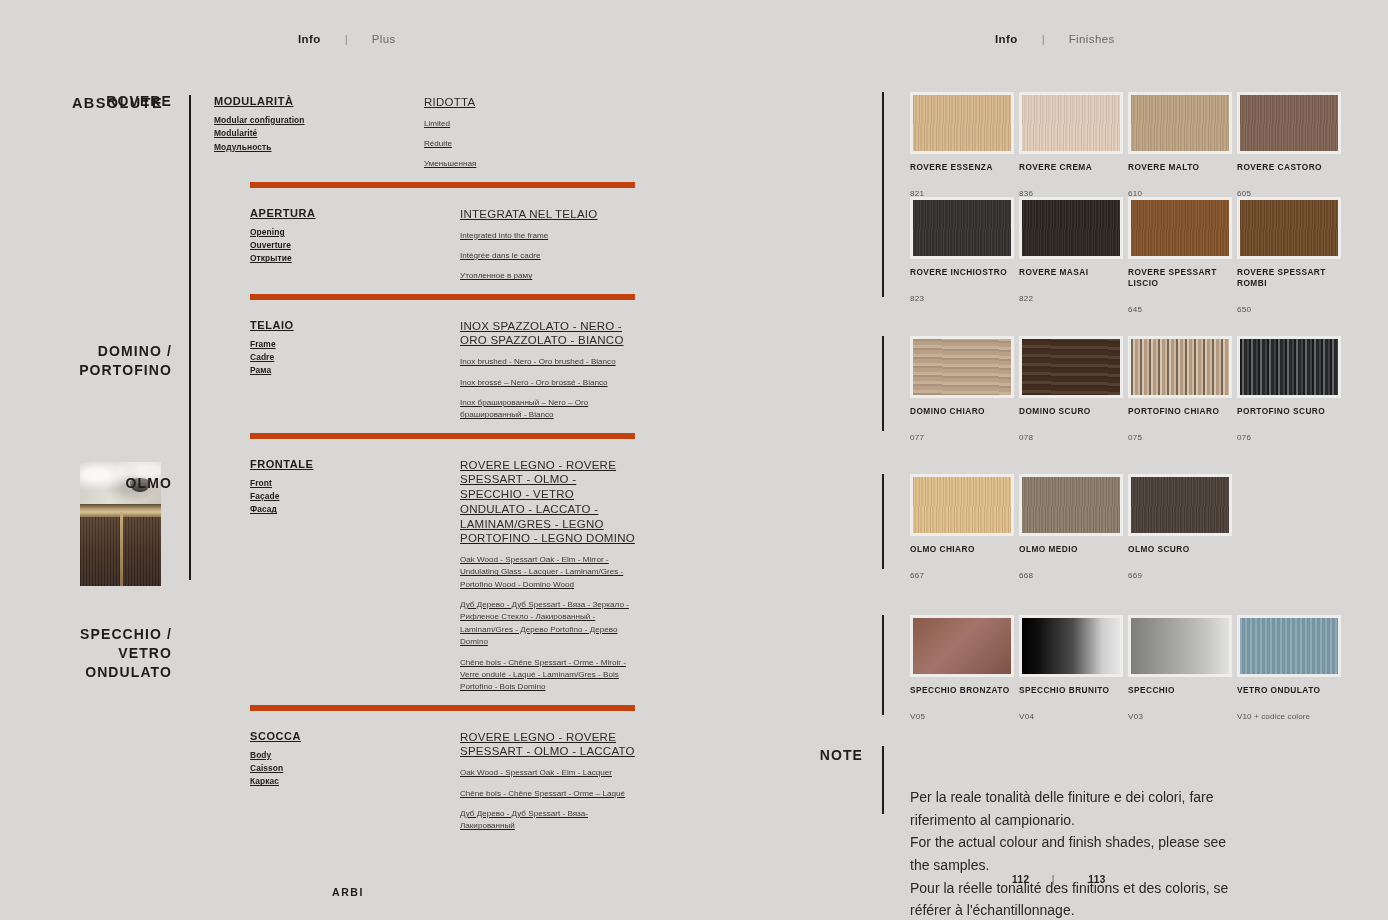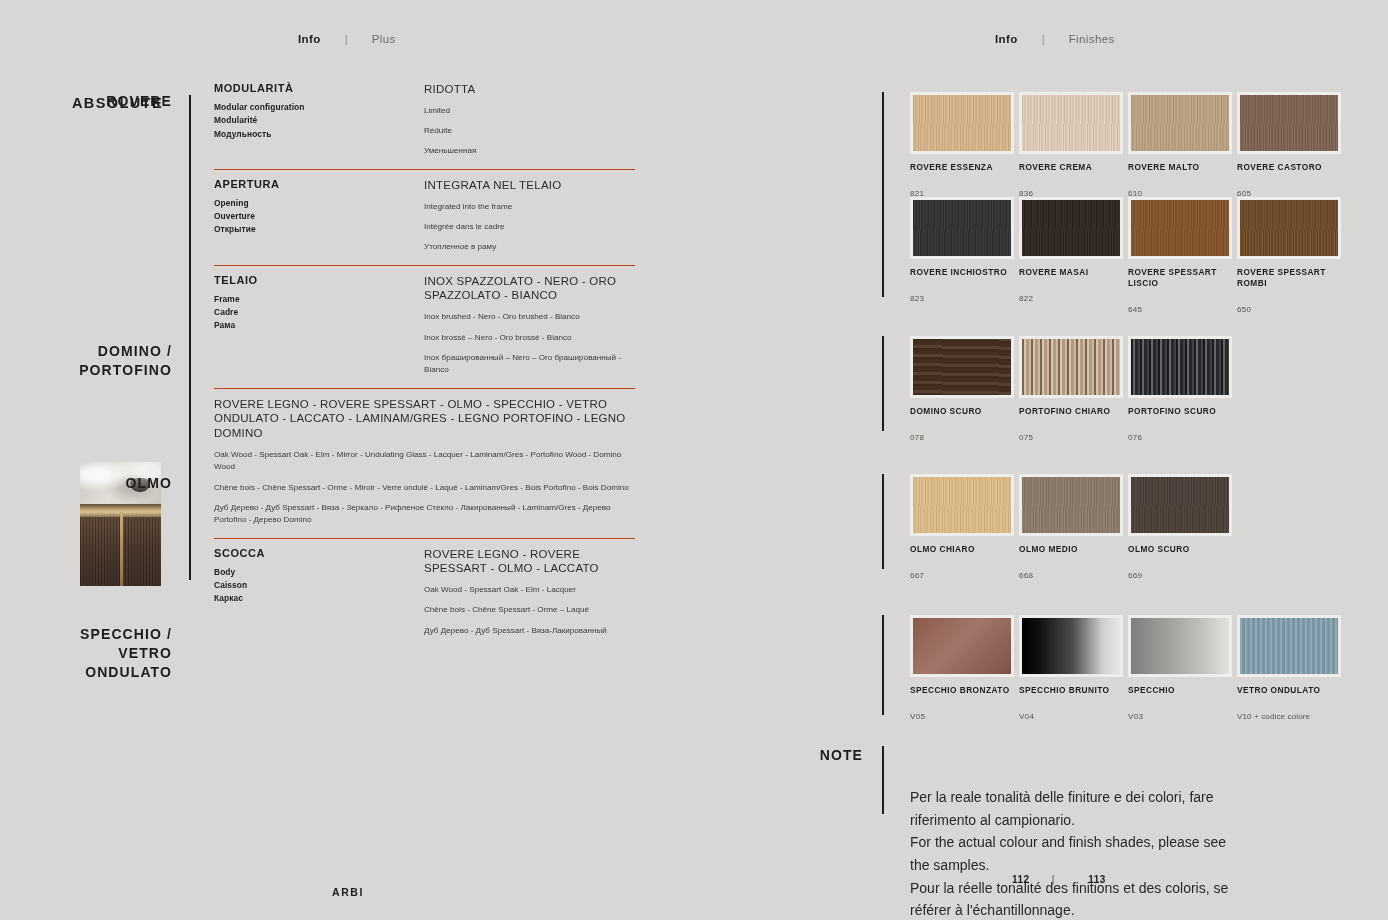--- a/index.html
+++ b/index.html
@@ -25,24 +25,24 @@
   
   .brandtitle{
     position:absolute; left:72px; top:95px;
     font-size:14.5px; font-weight:700; letter-spacing:1.4px;
   }
   .vrule-left{
     position:absolute; left:189px; top:95px; width:2px; height:485px;
     background:#1d1d1b;
   }
   .spec{
-    position:absolute; left:214px; top:82px; width:421px;
+    position:absolute; left:214px; top:95px; width:421px;text-decoration:underline;
   }
   .specrow{ display:flex; padding-bottom:11px; }
-  .specrow + .specrow{ border-top:1px solid #c2410c; padding-top:8px; }
+  .specrow + .specrow{ border-top:6px solid #c2410c; padding-top:19px;margin-left:36px; }
   .spec-l{ width:210px; flex:0 0 210px; }
   .spec-r{ flex:1; }
   .sp-title{ font-size:11px; font-weight:700; letter-spacing:.55px; text-transform:uppercase; }
   .sp-sub{ font-size:8.4px; font-weight:700; line-height:1.58; letter-spacing:.1px; color:#1d1d1b; margin-top:7px; }
   .val-main{ font-size:11.5px; font-weight:400; letter-spacing:.25px; line-height:1.28; color:#2c2c2a; }
   .val-sub{ font-size:8.1px; font-weight:400; line-height:1.53; color:#3a3a38; margin-top:8px; }
   .val-sub:first-of-type{ margin-top:7px; }
 
   .producthot{
     position:absolute; left:80px; top:462px; width:81px; height:124px;
@@ -163,25 +163,31 @@
 Рама</div>
       </div>
       <div class="spec-r">
         <div class="val-main">INOX SPAZZOLATO - NERO - ORO SPAZZOLATO - BIANCO</div>
         <div class="val-sub">Inox brushed - Nero - Oro brushed - Bianco</div>
         <div class="val-sub">Inox brossé – Nero - Oro brossé - Bianco</div>
         <div class="val-sub">Inox брашированный – Nero – Oro брашированный - Bianco</div>
       </div>
     </div>
     <div class="specrow">
+      <div class="spec-l">
+        <div class="sp-title">FRONTALE</div>
+        <div class="sp-sub" style="white-space: pre-line;">Front
+Façade
+Фасад</div>
+      </div>
       <div class="spec-r">
         <div class="val-main">ROVERE LEGNO - ROVERE SPESSART - OLMO - SPECCHIO - VETRO ONDULATO - LACCATO - LAMINAM/GRES - LEGNO PORTOFINO - LEGNO DOMINO</div>
         <div class="val-sub">Oak Wood - Spessart Oak - Elm - Mirror - Undulating Glass - Lacquer - Laminam/Gres - Portofino Wood - Domino Wood</div>
+        <div class="val-sub">Дуб Дерево - Дуб Spessart - Вяза - Зеркало - Рифленое Стекло - Лакированный - Laminam/Gres - Дерево Portofino - Дерево Domino</div>
         <div class="val-sub">Chêne bois - Chêne Spessart - Orme - Miroir - Verre ondulé - Laqué - Laminam/Gres - Bois Portofino - Bois Domino</div>
-        <div class="val-sub">Дуб Дерево - Дуб Spessart - Вяза - Зеркало - Рифленое Стекло - Лакированный - Laminam/Gres - Дерево Portofino - Дерево Domino</div>
       </div>
     </div>
     <div class="specrow">
       <div class="spec-l">
         <div class="sp-title">SCOCCA</div>
         <div class="sp-sub" style="white-space: pre-line;">Body
 Caisson
 Каркас</div>
       </div>
       <div class="spec-r">
@@ -249,20 +255,25 @@
           <div class="sw-code">650</div>
         </div>
       </div>
     </div>
     <div class="fsection" style="left: 700px; top: 336px;">
       <div class="fsec-head" style="right: 528px; top: 6px; white-space: pre-line;">DOMINO /
 PORTOFINO</div>
       <div class="fsec-rule" style="left: 182px; top: 0px; height: 95px;"></div>
       <div class="swgrid" style="left: 210px; top: 0px;">
         <div class="swcell">
+          <div class="sw grain-h" style="background: rgb(195, 169, 142);"></div>
+          <div class="sw-name">DOMINO CHIARO</div>
+          <div class="sw-code">077</div>
+        </div>
+        <div class="swcell">
           <div class="sw grain-h" style="background: rgb(70, 48, 32);"></div>
           <div class="sw-name">DOMINO SCURO</div>
           <div class="sw-code">078</div>
         </div>
         <div class="swcell">
           <div class="sw slats" style="background: rgb(203, 176, 148);"></div>
           <div class="sw-name">PORTOFINO CHIARO</div>
           <div class="sw-code">075</div>
         </div>
         <div class="swcell">

